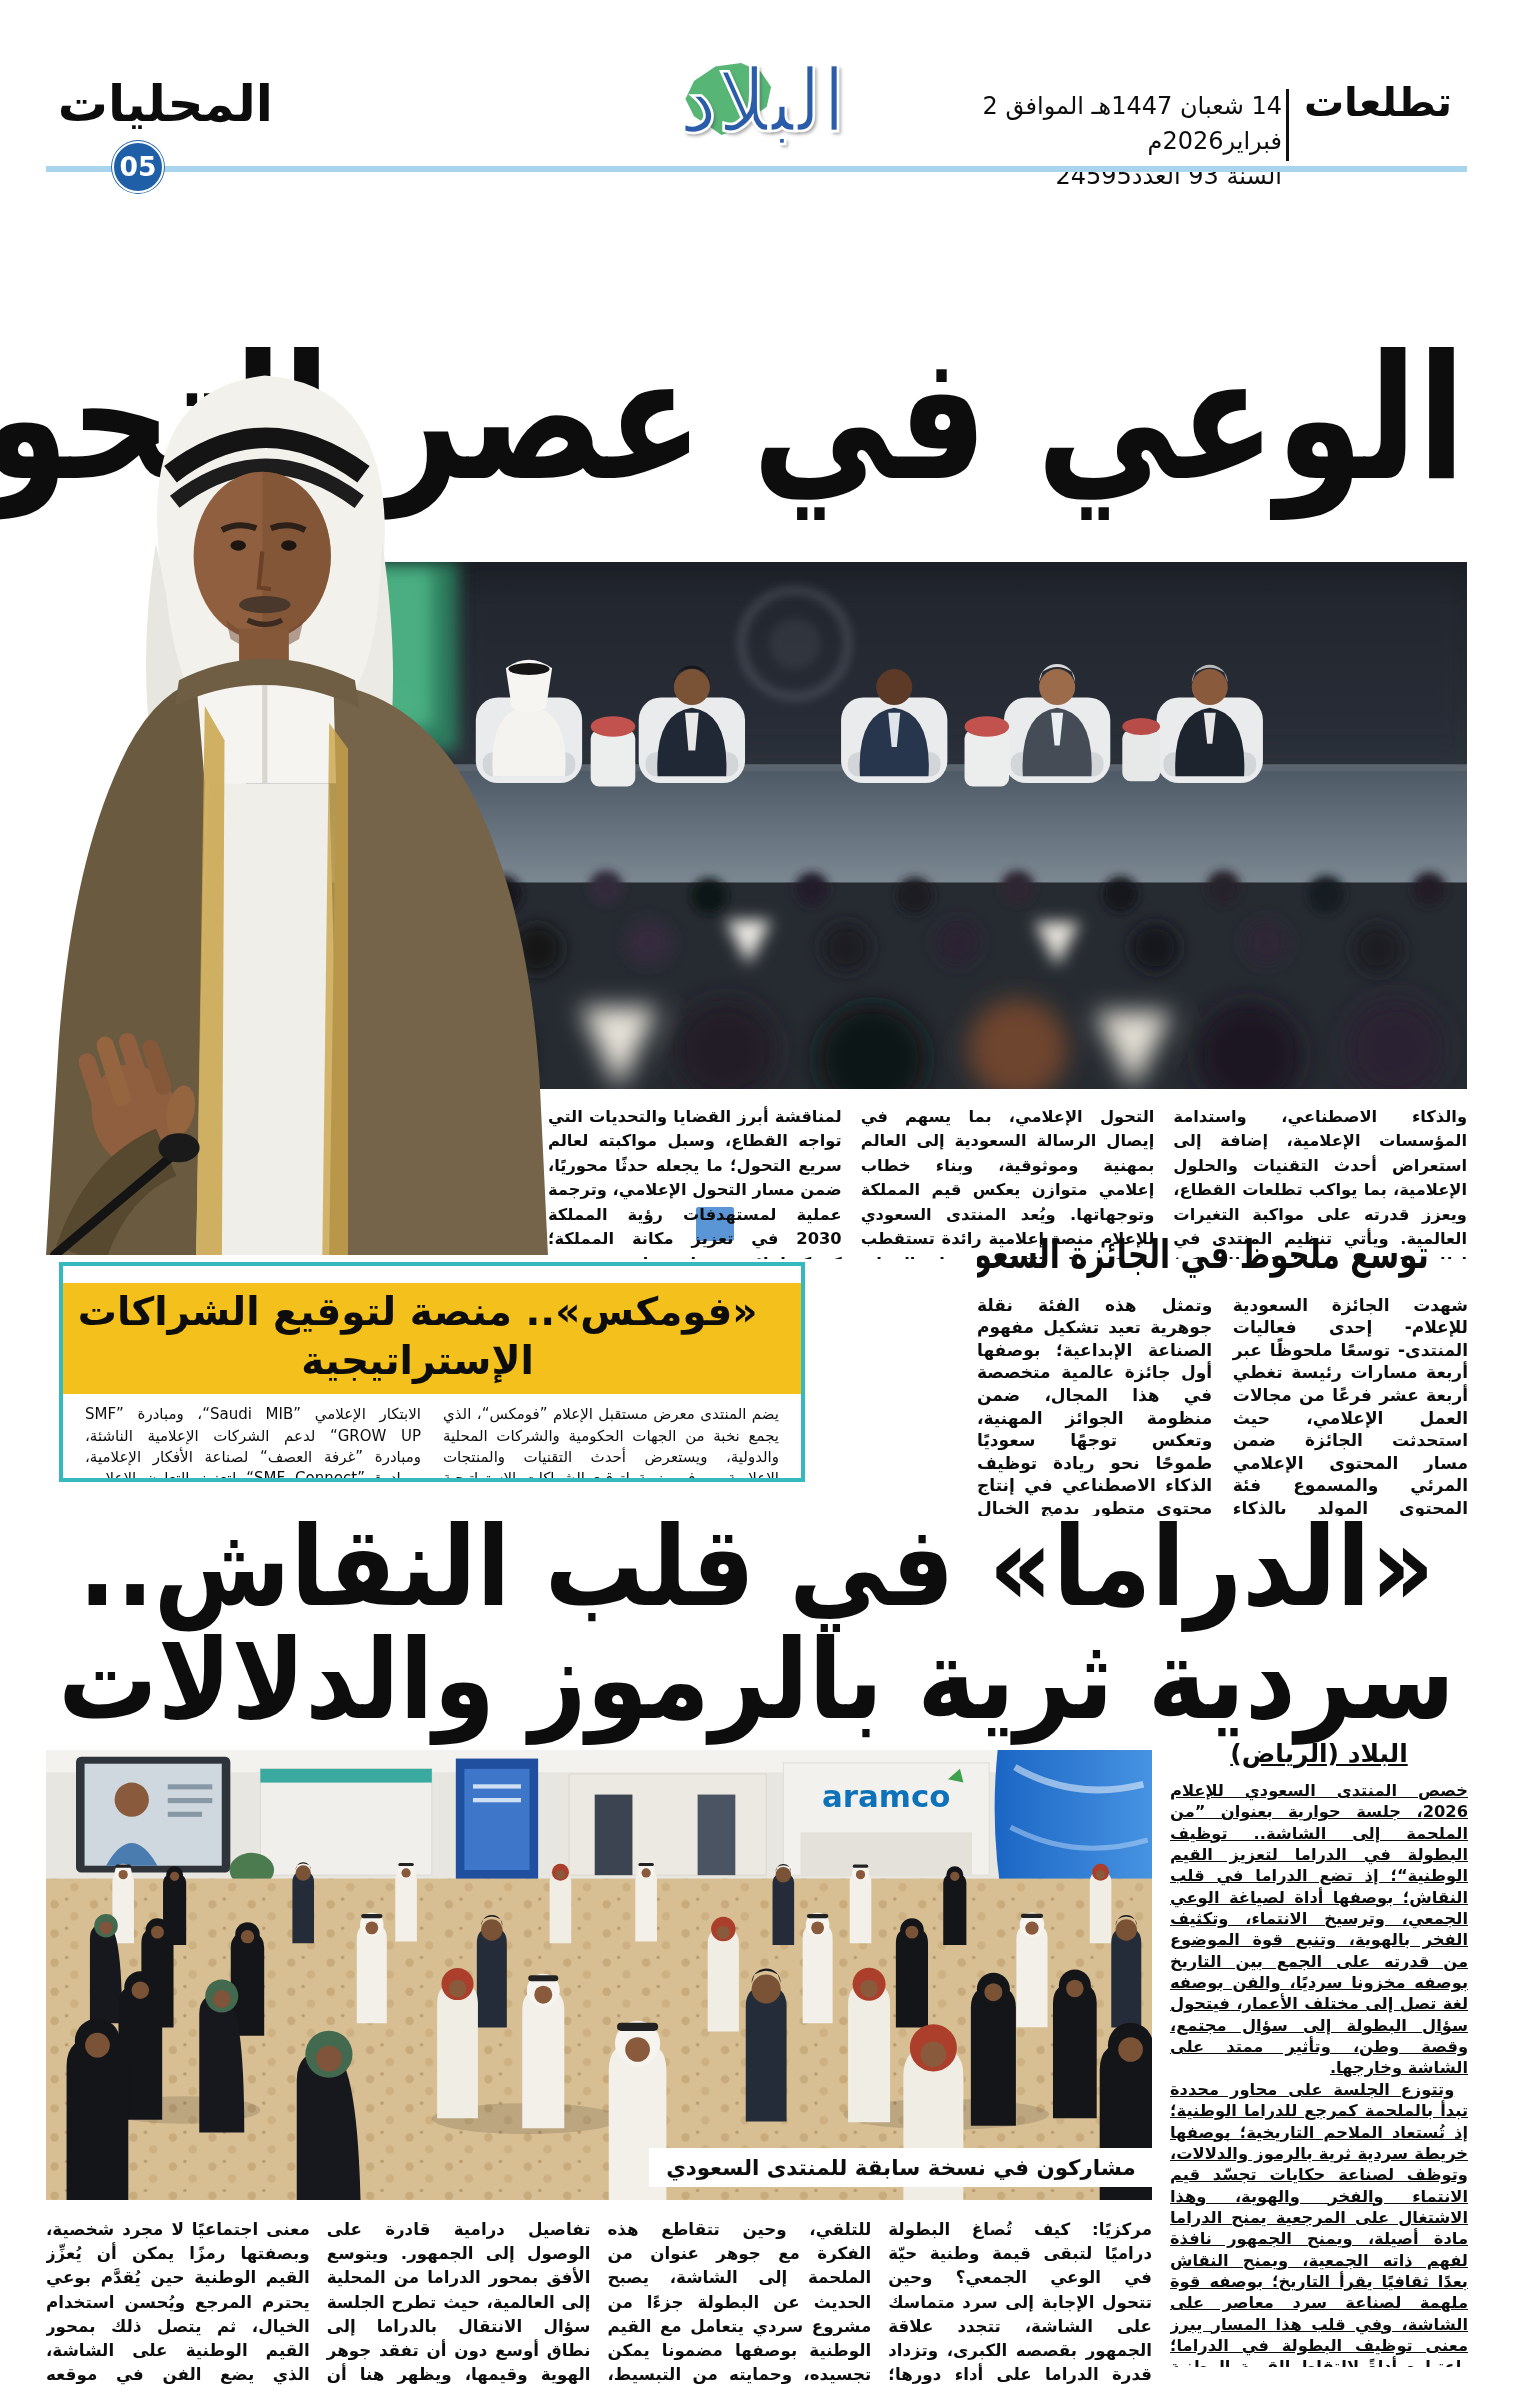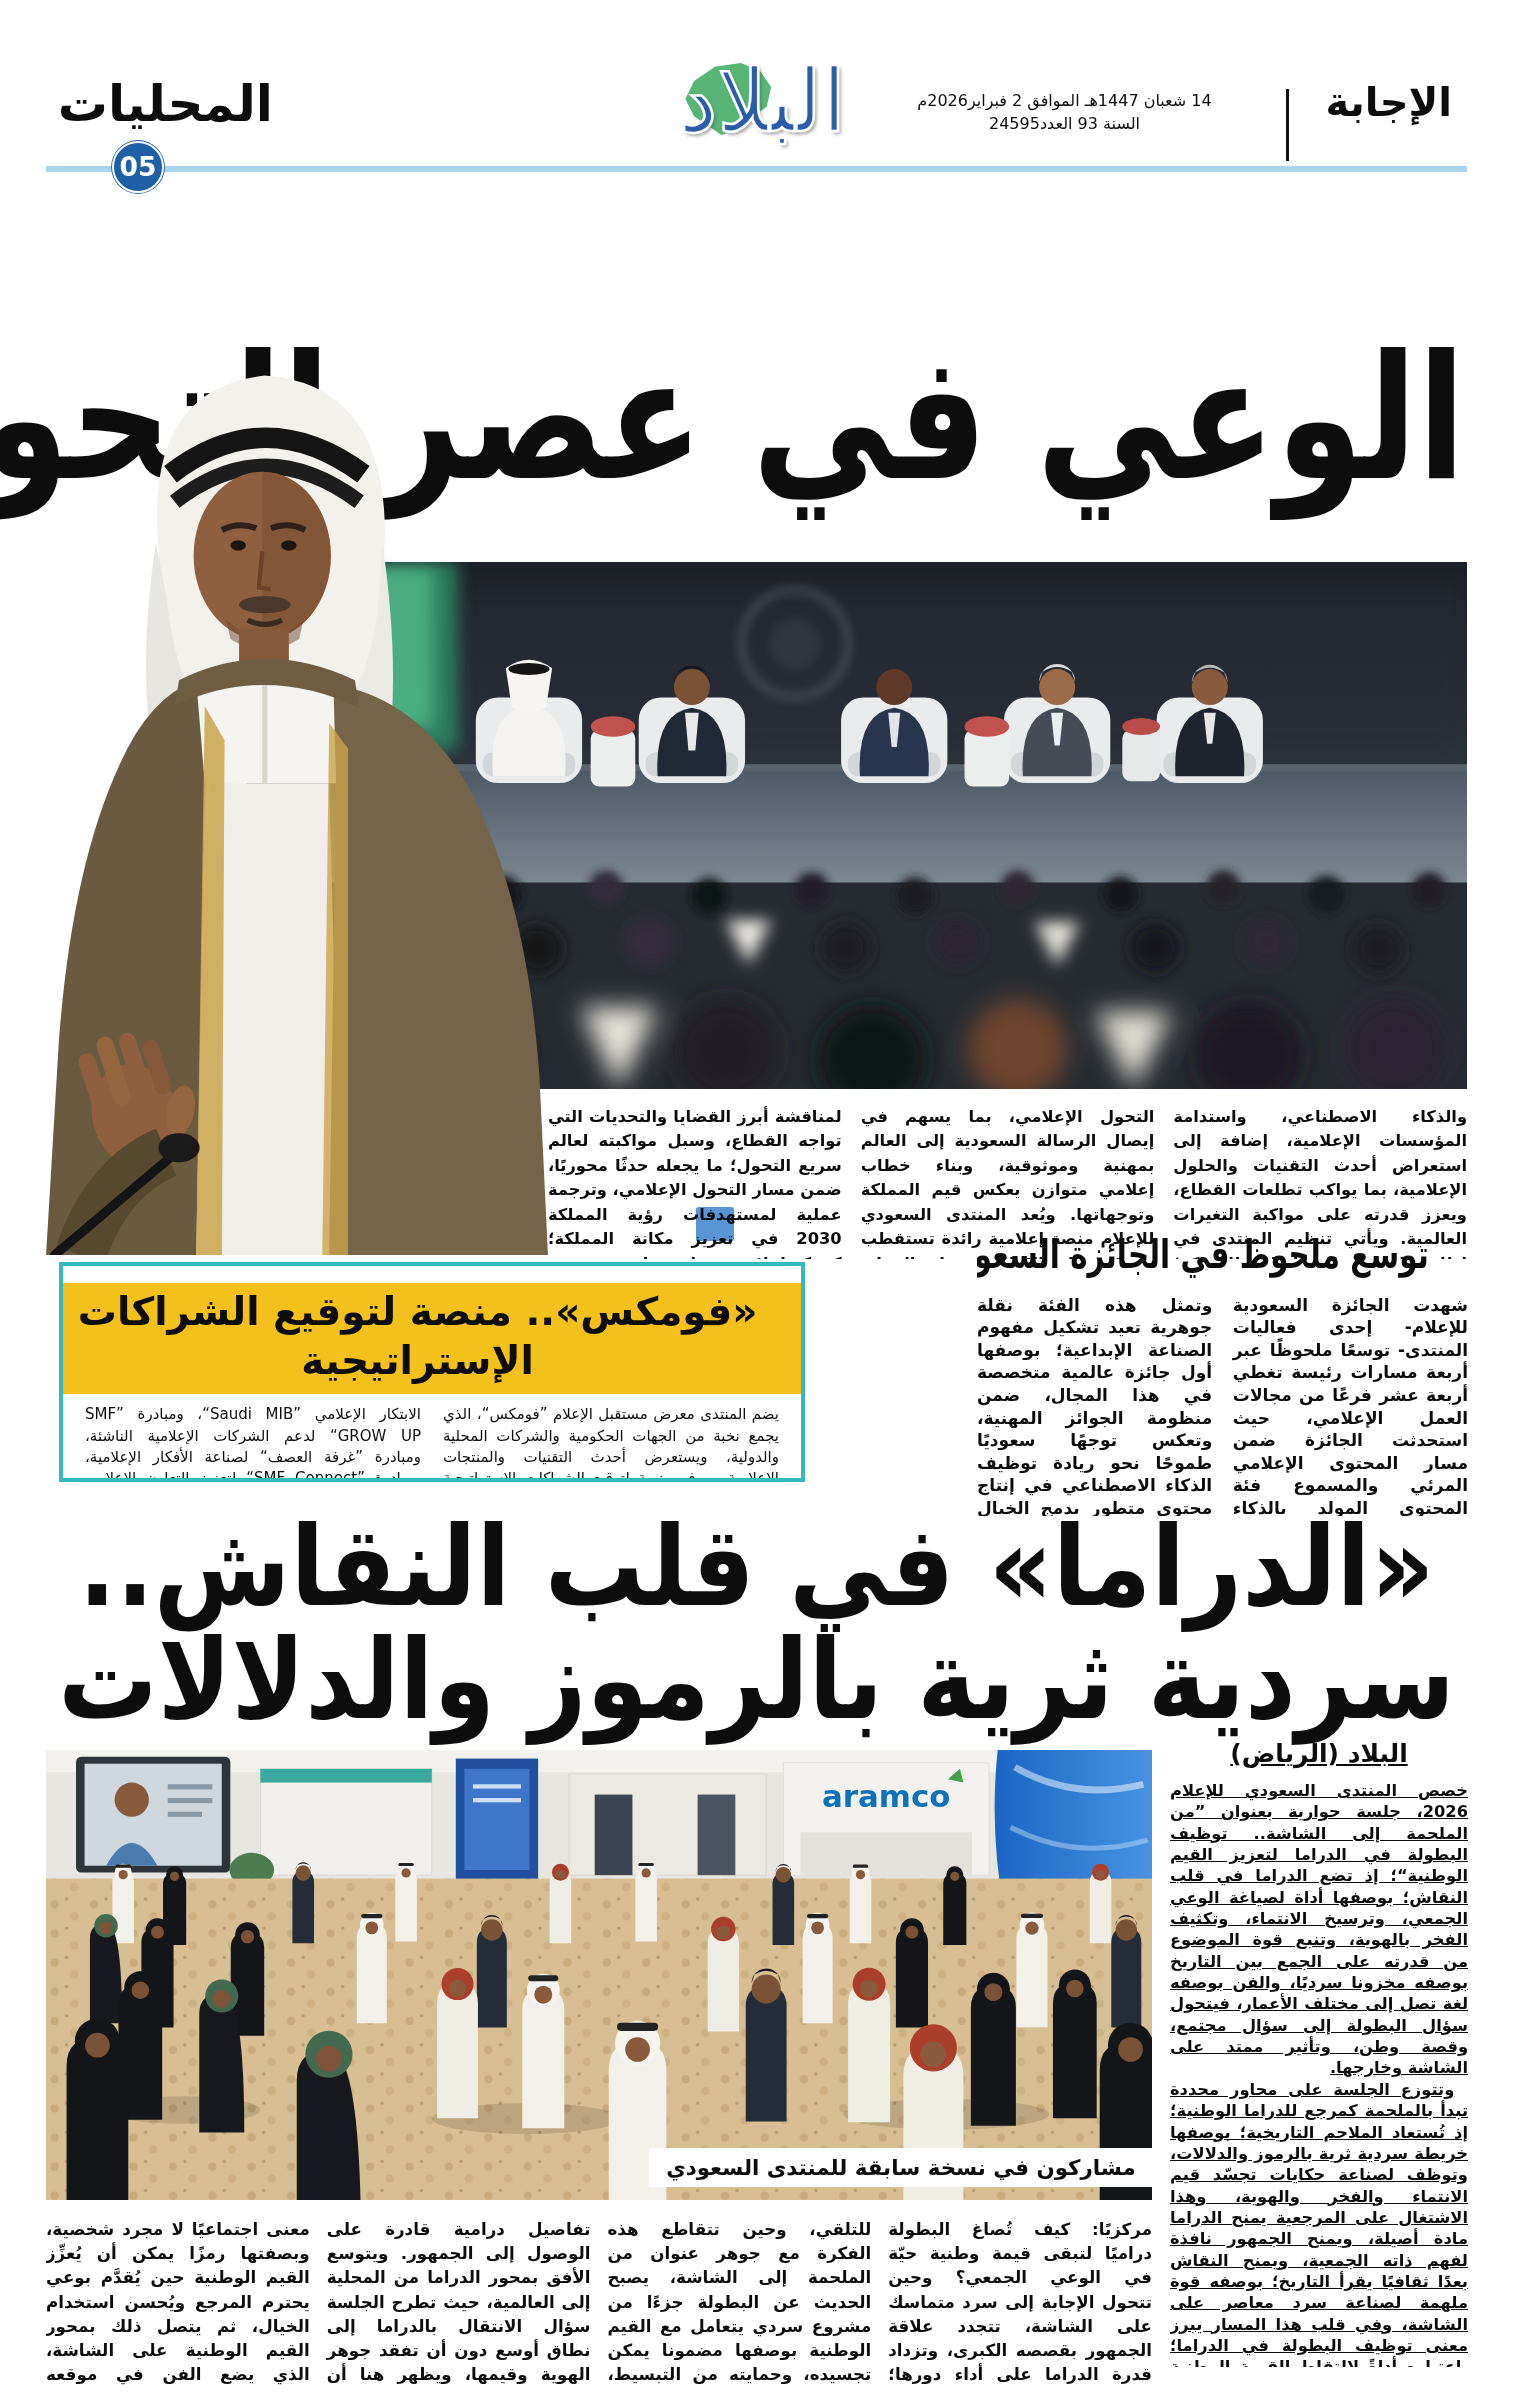--- a/index.html
+++ b/index.html
@@ -4,21 +4,21 @@
 <style>
   html,body{margin:0;padding:0;background:#e8e8e8;}
   .page{
     position:relative;width:1515px;height:2401px;background:#ffffff;
     font-family:"DejaVu Sans",sans-serif;direction:rtl;overflow:hidden;color:#0d0d0d;
   }
   
   .hdr-rule{position:absolute;left:47px;right:47px;top:166px;height:6px;background:#a9d4ed;}
   .day{position:absolute;right:62px;top:79px;font-size:40px;font-weight:bold;}
   .hdr-div{position:absolute;right:225px;top:89px;width:2.6px;height:72px;background:#111;}
-  .dates{position:absolute;right:248px;top:89px;width:403px;text-align:center;font-size:16px;line-height:1.45;}
+  .dates{position:absolute;right:232px;top:89px;width:403px;text-align:right;font-size:24px;line-height:1.45;}
   .logo{position:absolute;left:635px;top:34px;width:257px;height:137px;}
   .logo svg{position:absolute;left:0;top:0;}
   .logo-text{
     position:absolute;left:0;top:24px;width:257px;text-align:center;
     font-size:87px;font-weight:normal;color:#2a5caa;line-height:1;
     -webkit-text-stroke:2.6px #ffffff;
     text-shadow:0 0 1.7px #fff,2.6px 2.6px 3.4px rgba(60,60,60,.45);
   }
   .section-label{position:absolute;left:60px;top:75px;width:214px;text-align:center;font-size:50px;font-weight:bold;}
   .pagenum{
@@ -70,21 +70,21 @@
     font-size:21.4px;font-weight:bold;text-align:center;line-height:39px;overflow:hidden;
   }
   .band2{position:absolute;left:47px;top:2217px;width:1106px;height:172px;display:flex;gap:17px;overflow:hidden;}
   .band2 .col{flex:1;font-size:16.7px;font-weight:bold;line-height:1.45;text-align:justify;}
 </style>
 </head>
 <body>
 
 <div class="page">
 
-  <div class="day">الإجابة</div>
+  <div class="day">تطلعات</div>
   <div class="hdr-div"></div>
   <div class="dates">
     <div>14 شعبان 1447هـ الموافق 2 فبراير2026م</div>
     <div>السنة 93 العدد24595</div>
   </div>
 
   <div class="logo">
     <svg width="257" height="137" viewBox="0 0 300 160">
       <path d="M70,55 L95,38 L125,34 L148,44 L160,62 L155,85 L138,97 L120,112 L102,118 L88,108 L70,96 L60,76 Z" fill="#57b576"></path>
     </svg>

